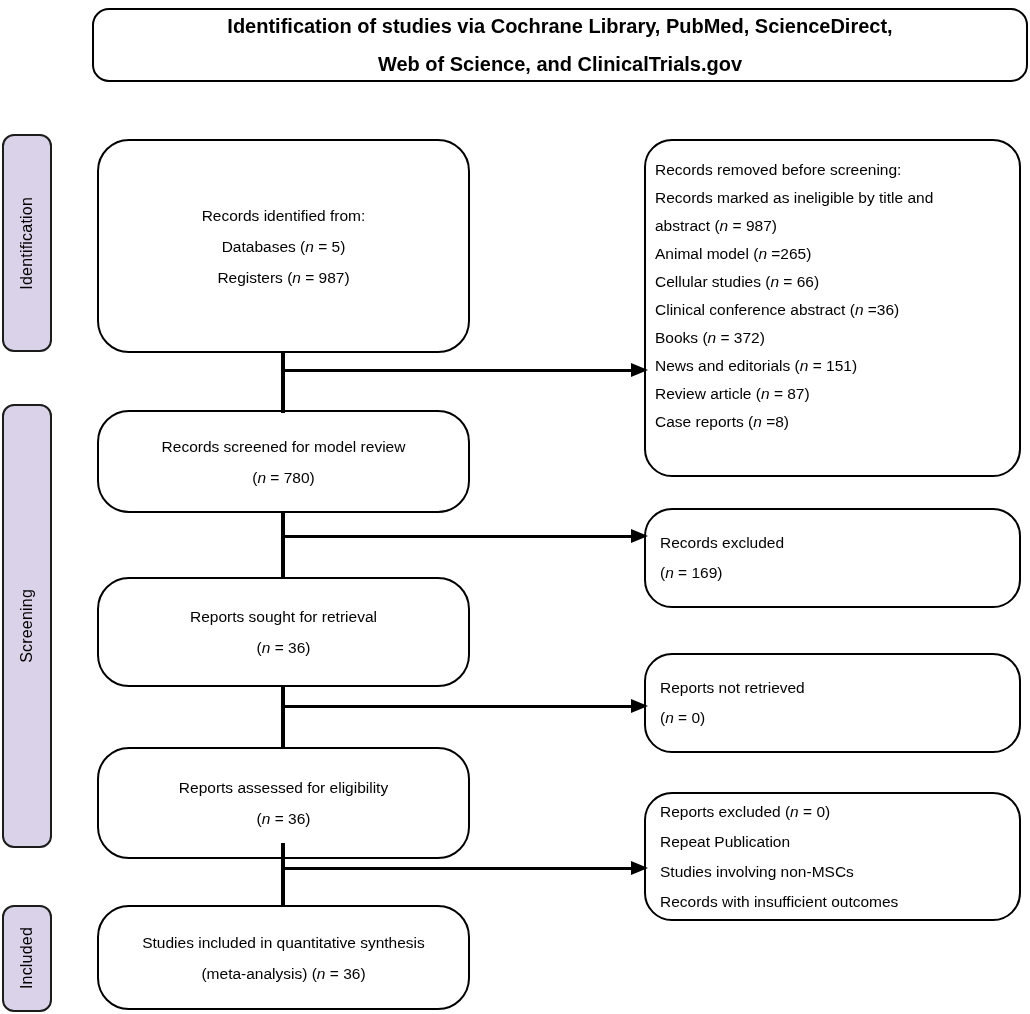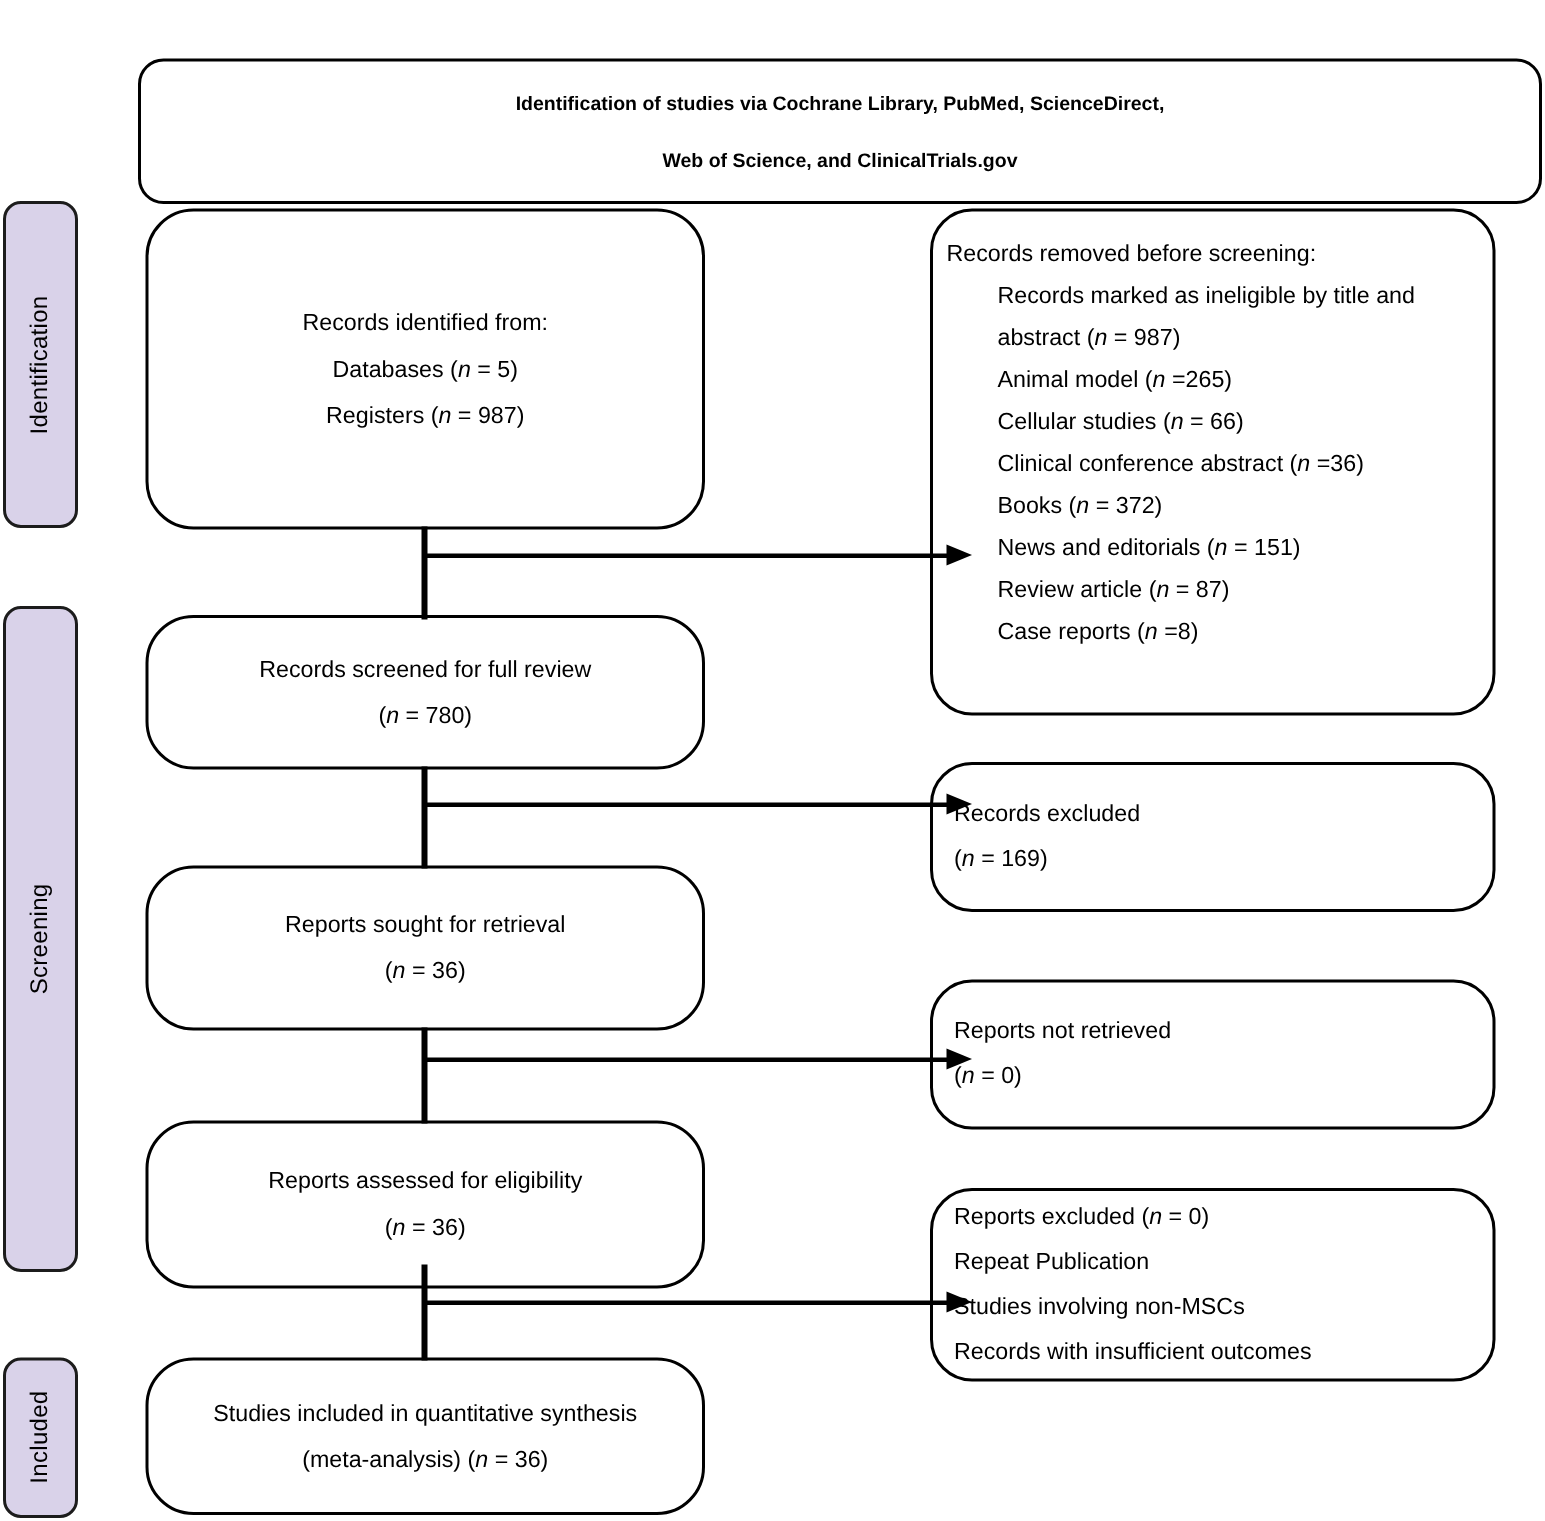--- a/index.html
+++ b/index.html
@@ -3,23 +3,23 @@
 <meta charset="utf-8">
 <style>
   html,body{margin:0;padding:0;background:#ffffff;}
   .canvas{
     position:relative;width:1030px;height:1014px;background:#ffffff;
     font-family:"Liberation Sans",sans-serif;color:#000;overflow:hidden;
   }
   .box{position:absolute;background:#fff;border:2.5px solid #000;box-sizing:border-box;}
   
   .title-box{
-    left:92px;top:8px;width:936px;height:97px;border-radius:17px;
+    left:92px;top:8px;width:936px;height:74px;border-radius:17px;
     display:flex;flex-direction:column;align-items:center;justify-content:center;
-    font-weight:bold;font-size:13px;line-height:38px;text-align:center;margin-top:31px;
+    font-weight:bold;font-size:20px;line-height:38px;text-align:center;
   }
   
   .stage-bar{
     position:absolute;left:2px;width:50px;background:#D9D2E9;
     border:2px solid #1c1c1c;border-radius:12px;box-sizing:border-box;
     display:flex;align-items:center;justify-content:center;
   }
   .stage-bar span{writing-mode:vertical-rl;transform:rotate(180deg);font-size:16px;letter-spacing:.2px;}
   #bar-identification{top:134px;height:218px;}
   #bar-screening{top:404px;height:444px;}
@@ -29,23 +29,23 @@
     left:97px;width:373px;border-radius:32px;
     display:flex;flex-direction:column;align-items:center;justify-content:center;
     text-align:center;font-size:15.5px;line-height:31px;
   }
   #box-identified{top:139px;height:214px;}
   #box-screened{top:410px;height:103px;}
   #box-sought{top:577px;height:110px;}
   #box-assessed{top:747px;height:112px;}
   #box-included-studies{top:905px;height:105px;justify-content:center;}
   
-  .right-box{left:620px;width:377px;border-radius:28px;font-size:15.5px;}
+  .right-box{left:644px;width:377px;border-radius:28px;font-size:15.5px;}
   #box-removed{top:139px;height:338px;padding:15px 4px 0 9px;line-height:28px;}
-  #box-removed .indent{margin-left:34px;width:328px;}
+  #box-removed .indent{width:328px;}
   .right-center{display:flex;flex-direction:column;justify-content:center;padding-left:14px;line-height:30px;}
   #box-excluded{top:508px;height:100px;}
   #box-not-retrieved{top:653px;height:100px;}
   #box-reports-excluded{top:792px;height:129px;}
   
   .vline{position:absolute;left:281px;width:4px;background:#000;}
   #v1{top:351px;height:62px;}
   #v2{top:511px;height:68px;}
   #v3{top:685px;height:64px;}
   #v4{top:843px;height:64px;}
@@ -78,21 +78,21 @@
     <span>Included</span>
   </div>
 
   <div class="box left-box" id="box-identified">
     <div><span>Records identified from:</span><i></i><span></span></div>
     <div><span>Databases (</span><i>n</i><span> = 5)</span></div>
     <div><span>Registers (</span><i>n</i><span> = 987)</span></div>
   </div>
 
   <div class="box left-box" id="box-screened">
-    <div><span>Records screened for full review</span><i></i><span></span></div>
+    <div><span>Records screened for model review</span><i></i><span></span></div>
     <div><span>(</span><i>n</i><span> = 780)</span></div>
   </div>
 
   <div class="box left-box" id="box-sought">
     <div><span>Reports sought for retrieval</span><i></i><span></span></div>
     <div><span>(</span><i>n</i><span> = 36)</span></div>
   </div>
 
   <div class="box left-box" id="box-assessed">
     <div><span>Reports assessed for eligibility</span><i></i><span></span></div>

